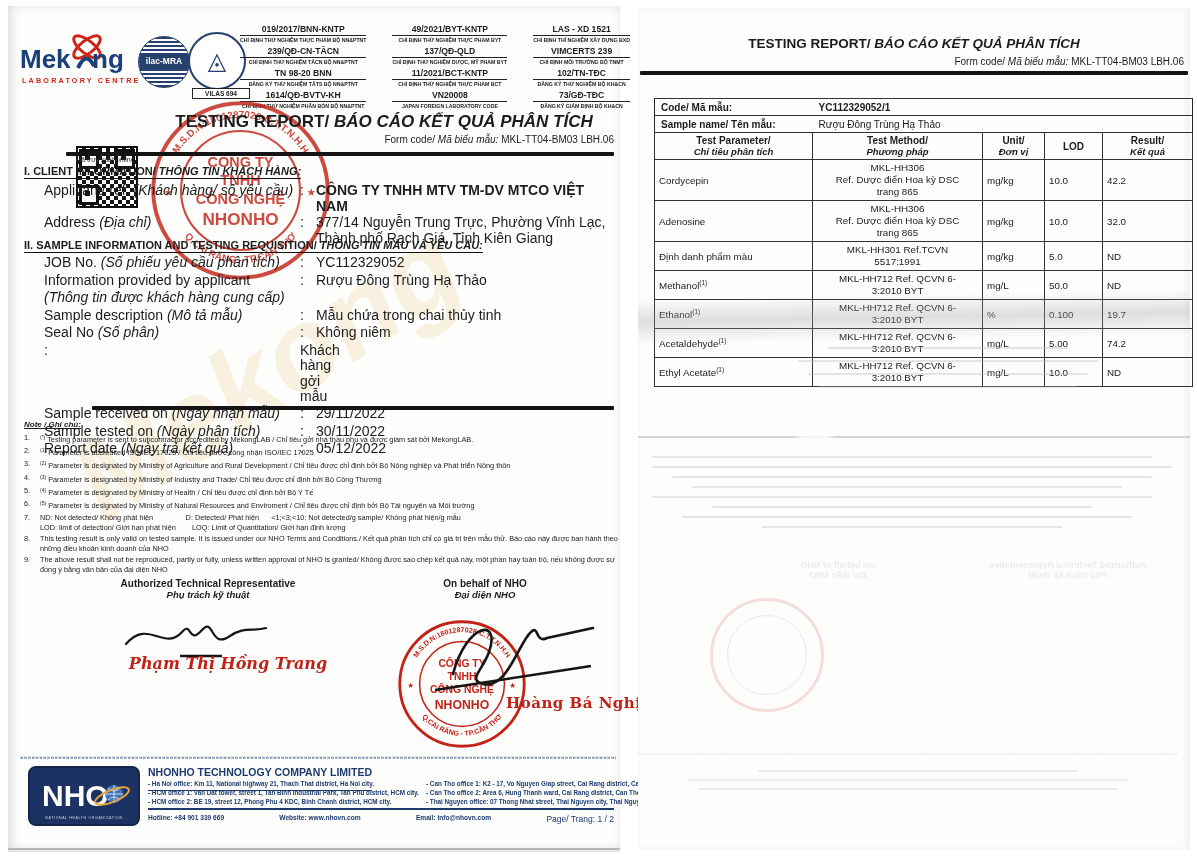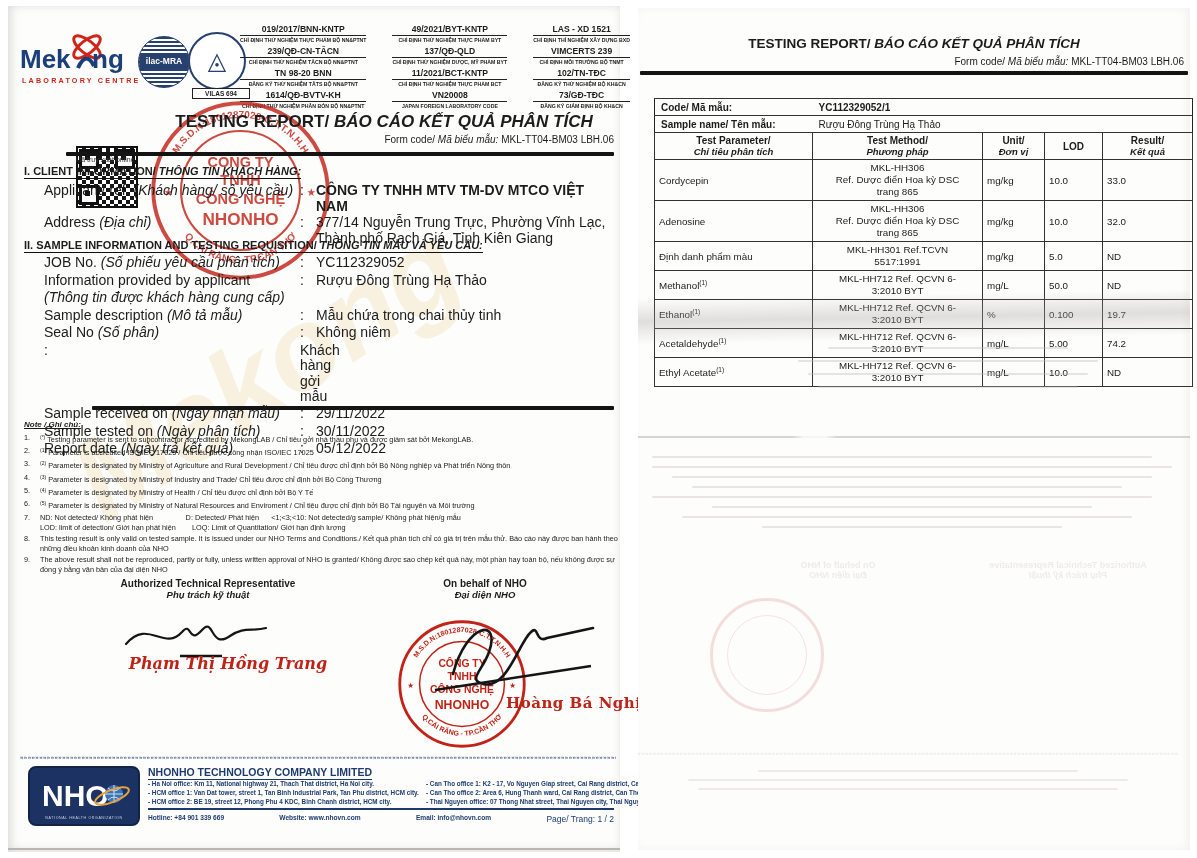--- a/index.html
+++ b/index.html
@@ -70,21 +70,21 @@
 
   .sig-title{font-size:10px;font-weight:bold;text-align:center;}
   .sig-sub{font-size:9.5px;font-weight:bold;font-style:italic;text-align:center;}
   .red-script{font-family:"DejaVu Serif",serif;font-style:italic;font-weight:bold;
      color:#bf2318;font-size:16px;text-align:center;}
   .red-name{font-family:"DejaVu Serif",serif;font-weight:bold;color:#bf2318;font-size:15px;
      letter-spacing:.5px;white-space:nowrap;}
 
   .arrows{font-size:6px;letter-spacing:.5px;color:#1c3a6e;white-space:nowrap;overflow:hidden;}
   .company{font-size:10.5px;font-weight:bold;color:#1c3a6e;border-bottom:1.6px solid #1c3a6e;
-     display:inline-block;padding-bottom:1px;white-space:nowrap;}
+     display:inline-block;padding-bottom:12px;white-space:nowrap;}
   .office{font-size:6.3px;font-weight:bold;color:#1c3a6e;line-height:8.8px;white-space:nowrap;}
   .foot-divider{height:2px;background:#1c3a6e;}
   .contact{font-size:6.6px;font-weight:bold;color:#1c3a6e;white-space:nowrap;}
   .pageno{font-size:8.5px;color:#1c3a6e;white-space:nowrap;}
 
   
   table.results{border-collapse:collapse;width:538px;table-layout:fixed;}
   table.results{border:1.6px solid #222;}
   table.results td,table.results th{border:1px solid #333;padding:2px 4px;font-size:9.8px;
      vertical-align:middle;}
@@ -448,21 +448,21 @@
             <div class="th-vi">Kết quả</div>
           </th>
       </tr>
       <tr>
         <td class="param"><span>Cordycepin</span><sup class="mark"></sup></td>
         <td class="method">MKL-HH306
 Ref. Dược điển Hoa kỳ DSC
 trang 865</td>
         <td class="num">mg/kg</td>
         <td class="num">10.0</td>
-        <td class="num">33.0</td>
+        <td class="num">42.2</td>
       </tr>
       <tr>
         <td class="param"><span>Adenosine</span><sup class="mark"></sup></td>
         <td class="method">MKL-HH306
 Ref. Dược điển Hoa kỳ DSC
 trang 865</td>
         <td class="num">mg/kg</td>
         <td class="num">10.0</td>
         <td class="num">32.0</td>
       </tr>

